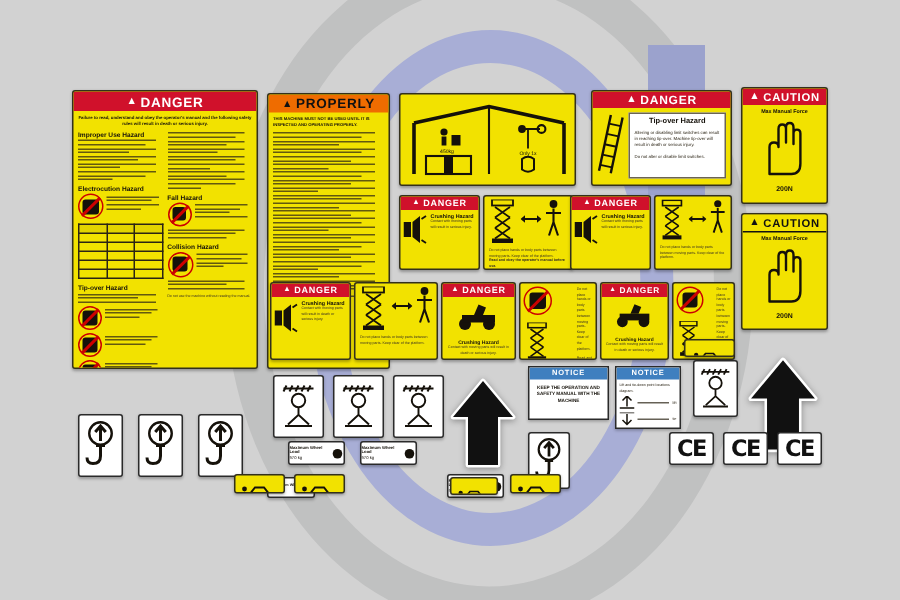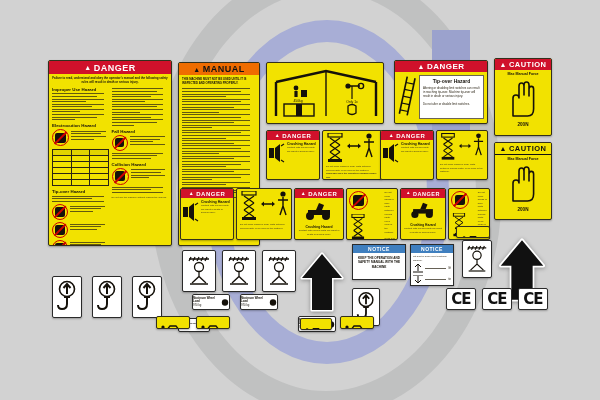--- a/index.html
+++ b/index.html
@@ -220,21 +220,21 @@
             <div class="ln s9"></div>
           <div class="micro" style="margin-top:3px;">Do not use the machine without reading the manual.</div>
         </div>
       </div>
     </div>
   </div>
 
   <div class="decal lbl" style="left:178px;top:62px;width:82px;height:184px;">
     <div class="hdr hdr-warning" style="height:12px;font-size:9px;">
       <span class="tri">▲</span>
-      <span>MANUAL</span>
+      <span>PROPERLY</span>
     </div>
     <div class="body">
       <div style="font-size:2.8px;font-weight:bold;color:#15110a;line-height:1.5;">THIS MACHINE MUST NOT BE USED UNTIL IT IS INSPECTED AND OPERATING PROPERLY.</div>
       <div style="margin-top:3px;">
         <div class="ln s9"></div>
           <div class="ln s8"></div>
           <div class="ln s9"></div>
           <div class="ln s6"></div>
         <div class="ln s9"></div>
           <div class="ln s8"></div>

